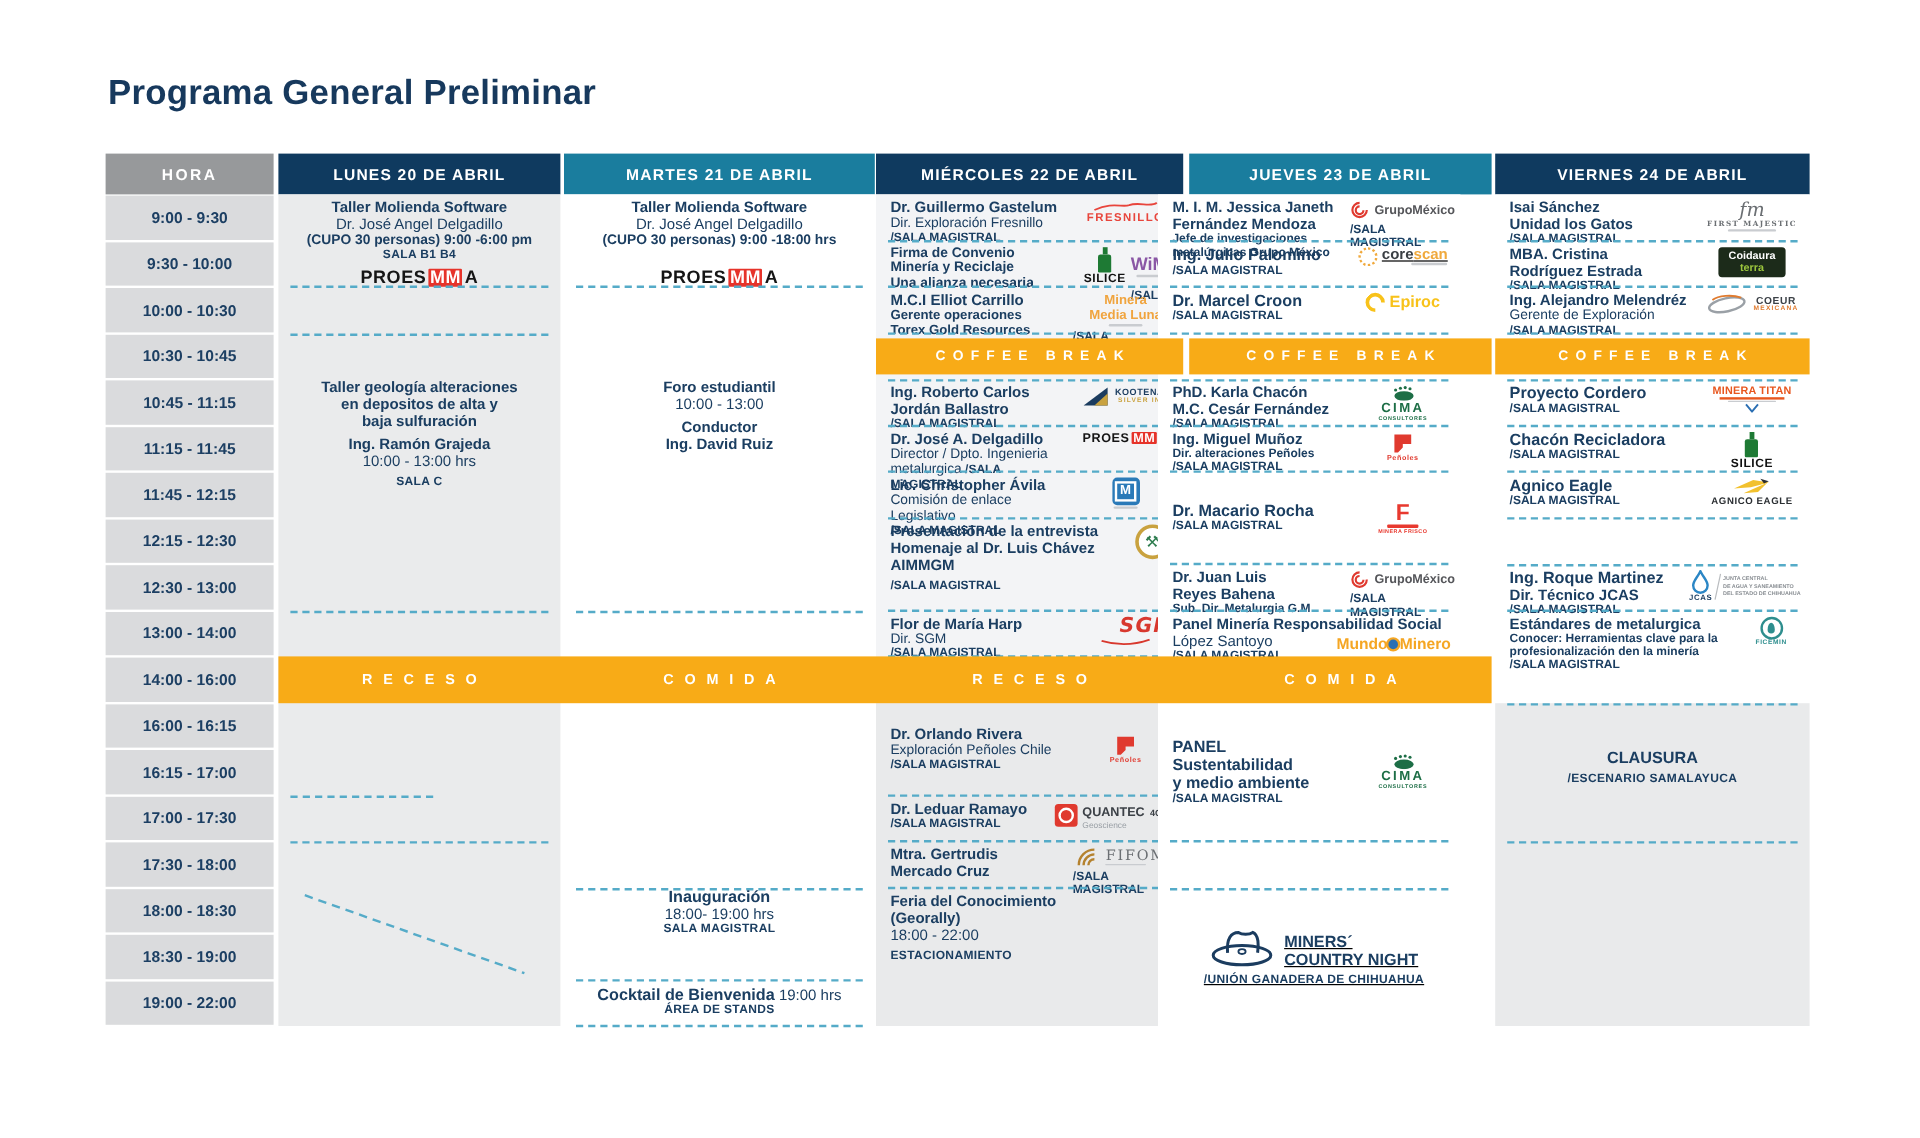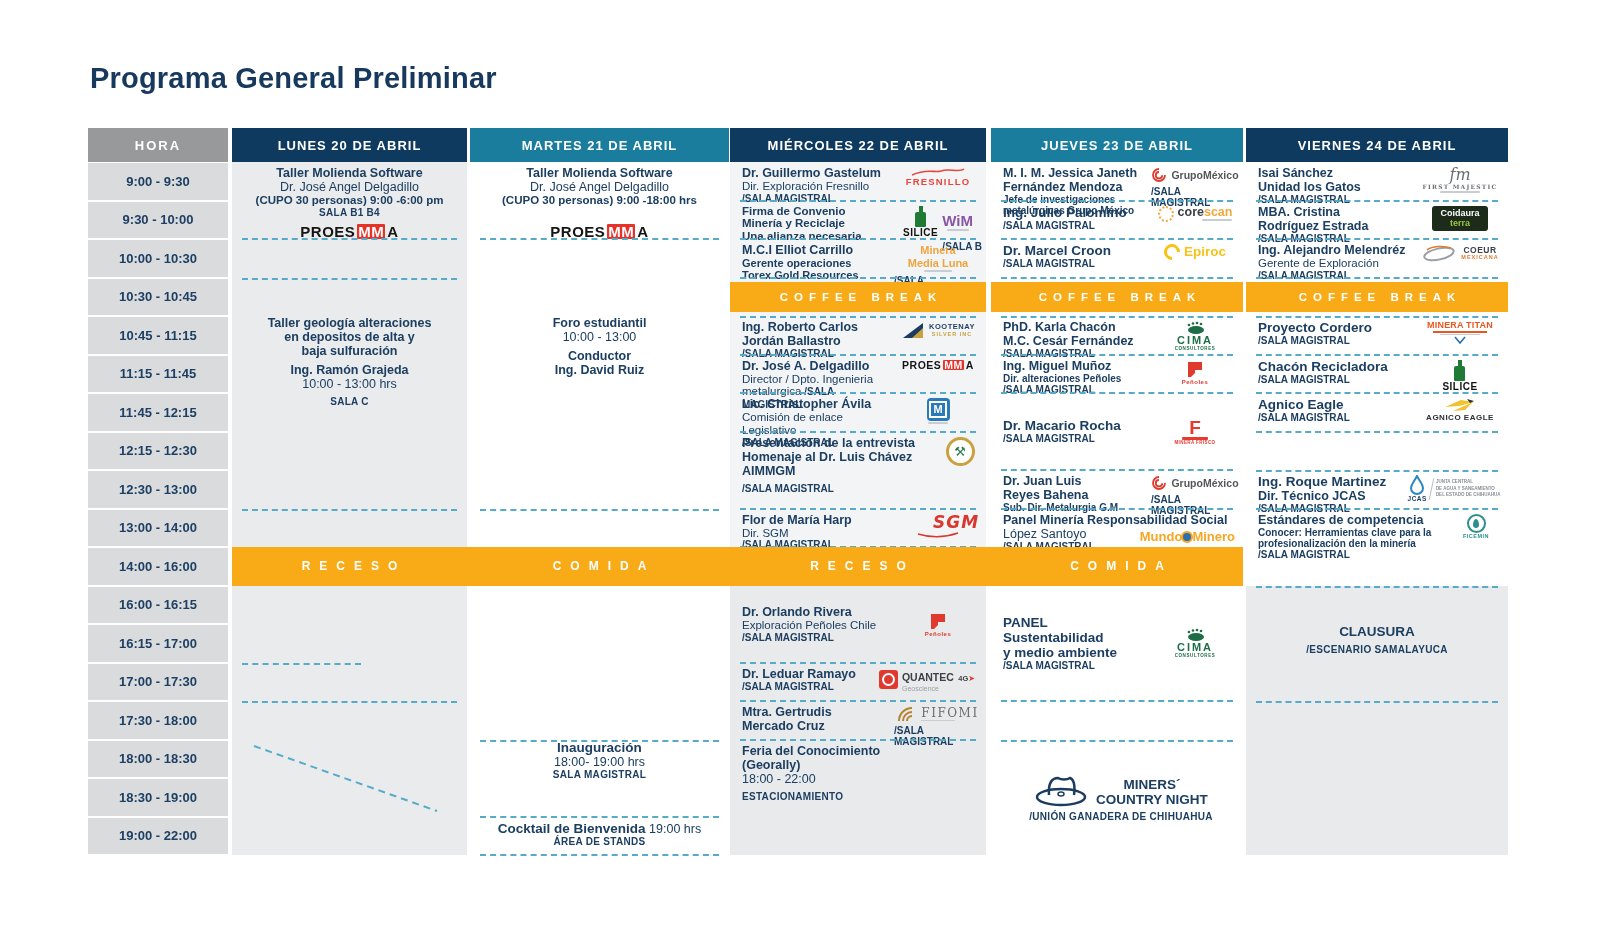--- a/index.html
+++ b/index.html
@@ -65,21 +65,21 @@
   .ml1{font-size:11px;font-weight:800;color:#f0a43e;text-align:right;line-height:1.1;}
   .kt-t1{font-size:7.5px;font-weight:800;color:#1b3c5f;letter-spacing:.5px;}
   .kt-t2{font-size:5.5px;font-weight:700;color:#c9a23f;letter-spacing:1px;}
   .cam{width:23px;height:23px;background:#2a7ab8;border-radius:4px;display:flex;align-items:center;justify-content:center;}
   .cam span{color:#fff;font-weight:800;font-size:11px;border:2px solid #fff;padding:0 2px;line-height:1.2;}
   .aim{width:29px;height:29px;border-radius:50%;border:3px solid #c9a23f;display:flex;align-items:center;justify-content:center;
        font-size:13px;color:#2e7d4f;background:#fff;box-sizing:border-box;}
   .sgm-t{font-style:italic;font-weight:800;font-size:17px;color:#d8382e;letter-spacing:1px;font-family:"DejaVu Sans",sans-serif;margin-left:36px;}
   .gm-t{font-size:10.5px;font-weight:700;color:#55565a;}
   .cs-circ{width:12px;height:12px;border:2px dotted #f0a93c;border-radius:50%;}
-  .cs-t{font-size:12.5px;font-weight:800;}
+  .cs-t{font-size:12.5px;font-weight:800;text-decoration:underline;}
   .cs-t .c1{color:#3a3f44;} .cs-t .c2{color:#f0a93c;}
   .ep-c{width:10px;height:10px;border:3.5px solid #f8c21a;border-radius:50%;border-right-color:transparent;transform:rotate(45deg);}
   .ep-t{font-size:13.5px;font-weight:800;color:#f8c21a;}
   .cima-t{font-size:11px;font-weight:800;color:#1d6e46;letter-spacing:2px;}
   .cima-s{font-size:4.5px;font-weight:700;color:#1d6e46;letter-spacing:.6px;}
   .pen-t{font-size:6px;font-weight:700;color:#e03a2f;letter-spacing:.5px;}
   .fr-f{font-size:19px;font-weight:800;color:#e8392f;line-height:.9;}
   .fr-bar{width:26px;height:3px;background:#e8392f;border-radius:1px;}
   .fr-t{font-size:4.5px;font-weight:700;color:#e8392f;letter-spacing:.4px;}
   .mm-t{font-size:13px;font-weight:800;color:#f5a623;}
@@ -102,21 +102,21 @@
   .fic-t{font-size:5.5px;font-weight:800;color:#2e8e8e;letter-spacing:.5px;}
   .qt-m{width:19px;height:19px;background:#e03a2f;border-radius:3px;display:flex;align-items:center;justify-content:center;}
   .qt-m i{width:9px;height:9px;border:2px solid #fff;border-radius:50%;display:block;}
   .qt-t{font-size:10.5px;font-weight:800;color:#3c4147;}
   .qt-sup{font-size:7.5px;font-weight:800;color:#3c4147;}
   .qt-dot{color:#e03a2f;font-size:8px;}
   .qt-g{font-size:7px;color:#9aa0a6;text-align:left;}
   .fif-t{font-family:"DejaVu Serif",serif;font-size:12px;color:#6b6f73;letter-spacing:1.5px;}
   .miners .mrow{display:flex;flex-direction:row;align-items:center;justify-content:center;gap:8px;}
   .miners .mtxt{display:flex;flex-direction:column;}
-  .miners{align-items:center;text-align:center;}
+  .miners{align-items:center;text-decoration:underline;}
 </style>
 </head>
 <body>
 
 <div id="stage">
   <div id="page-title">Programa General Preliminar</div>
   <div id="table">
     <div class="hd hd-hora cx0">HORA</div>
     <div id="headers">
         <div class="hd hd-navy" style="left: 144px; width: 235px;">LUNES 20 DE ABRIL</div>
@@ -445,21 +445,21 @@
           <div class="card" style="top: 577.5px; height: 115.5px;">
             <div class="txt">
               <div class="ln s-t">Feria del Conocimiento</div>
               <div class="ln s-t">(Georally)</div>
               <div class="ln s-r2">18:00 - 22:00</div>
               <div class="ln s-gap"></div>
               <div class="ln s-sm">ESTACIONAMIENTO</div>
             </div>
           </div>
         </div>
-        <div class="day-col" style="left: 903px; width: 252px; background: rgb(255, 255, 255);">
+        <div class="day-col" style="left: 877px; width: 252px; background: rgb(255, 255, 255);">
           <div class="rule" style="top: 577.5px;"></div>
           <div class="card" style="top: 0px; height: 38.5px;">
             <div class="inner">
               <div class="txt">
                 <div class="ln s-t">M. I. M. Jessica Janeth</div>
                 <div class="ln s-t">Fernández Mendoza</div>
                 <div class="ln s-xs">Jefe de investigaciones</div>
                 <div class="ln s-xs">metalúrgicas  Grupo México</div>
               </div>
               <div class="lbox" style="width: 88px;">
@@ -777,21 +777,21 @@
                        <div class="jc-sub">JUNTA CENTRAL<br>DE AGUA Y SANEAMIENTO<br>DEL ESTADO DE CHIHUAHUA</div>
                 </div>
               </div>
             </div>
             <div class="dashb"></div>
             <div class="dasht"></div>
           </div>
           <div class="card" style="top: 346.5px; height: 77px;">
             <div class="inner">
               <div class="txt">
-                <div class="ln s-t">Estándares de competencia</div>
+                <div class="ln s-t">Estándares de metalurgica</div>
                 <div class="ln s-xs">Conocer: Herramientas clave para la</div>
                 <div class="ln s-xs">profesionalización den la minería</div>
                 <div class="ln s-sala">/SALA MAGISTRAL</div>
               </div>
               <div class="lbox" style="width: 56px;">
                 <div class="logo">
                   <div class="fic-c">
                     <div class="fic-f"></div>
                   </div>
                   <div class="fic-t">FICEMIN</div>

